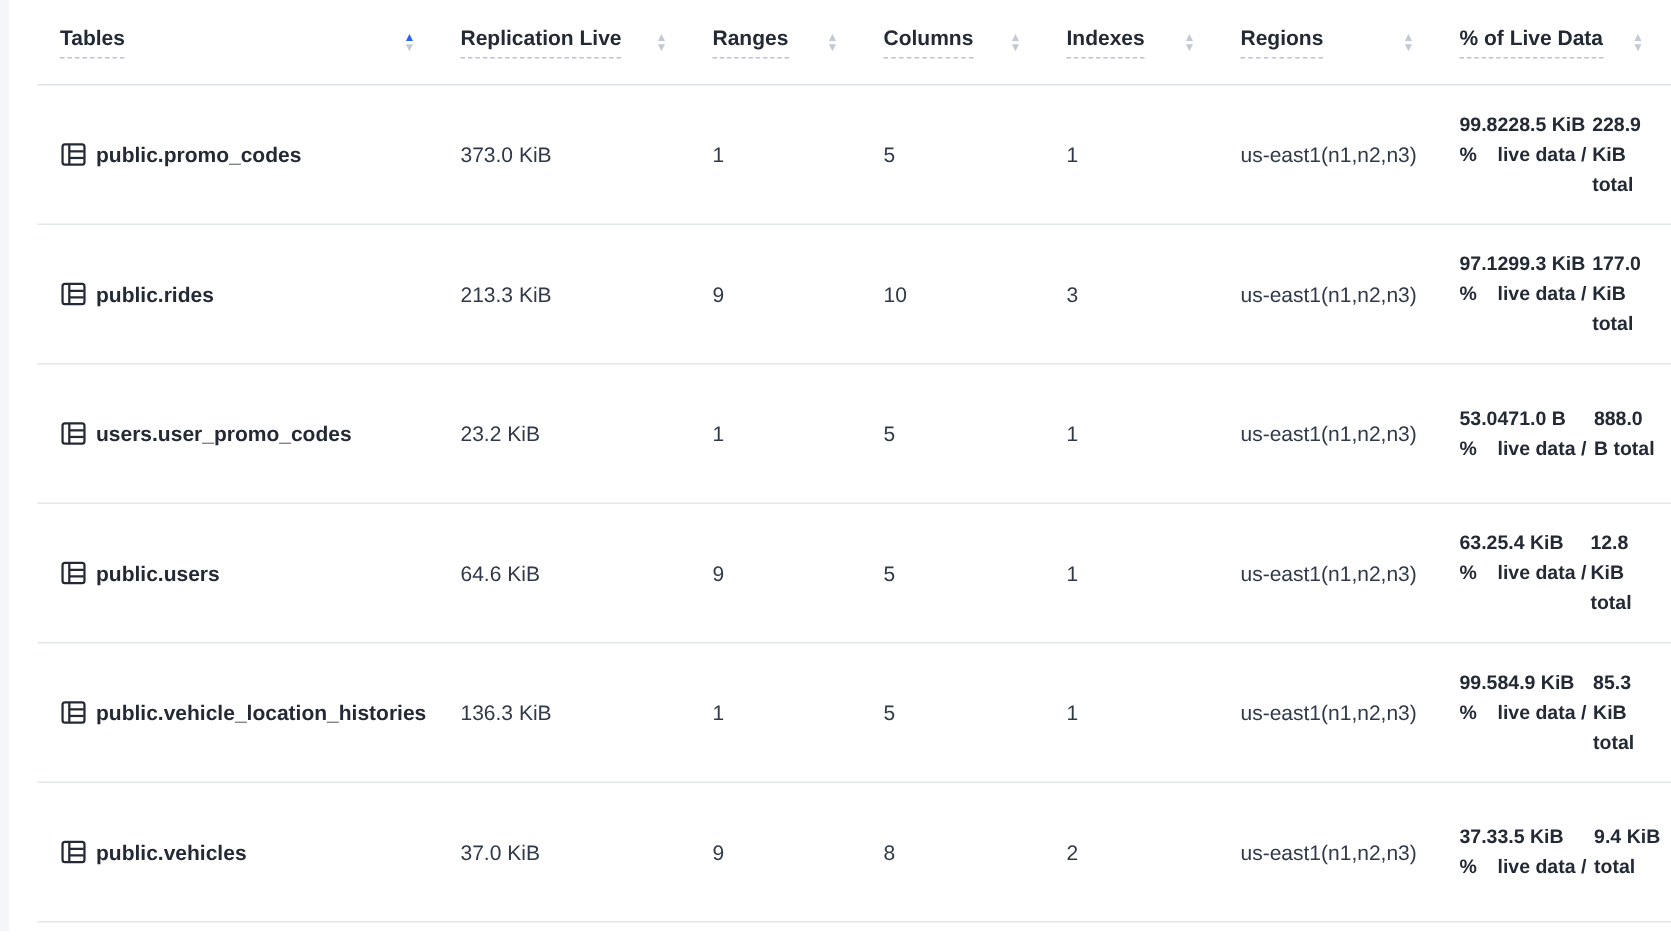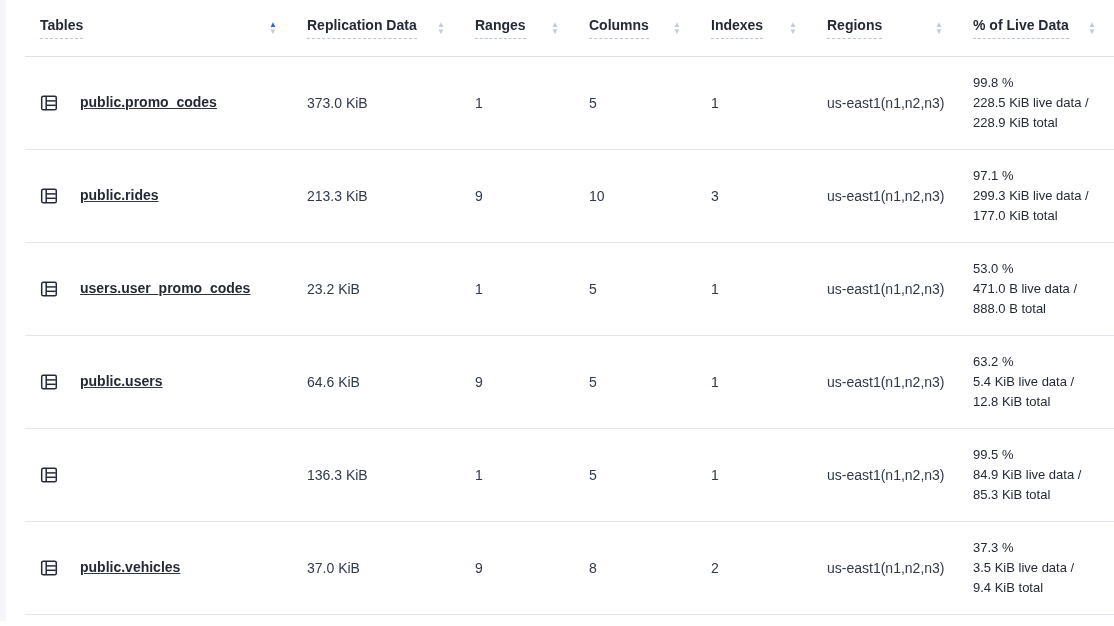--- a/index.html
+++ b/index.html
@@ -78,60 +78,61 @@
   }
 
   .td {
     font-size: 14px;
     color: #30394a;
     white-space: nowrap;
   }
 
   .td-name {
     display: flex;
-    gap: 22px;
+    align-items: center;
+    gap: 6px;
     padding-left: 15px;
-    text-decoration: underline;
   }
   .ticon { display: inline-flex; flex: none; }
   .tname {
     font-size: 14px;
     font-weight: 700;
     color: #242a35;
     text-decoration: none;
     cursor: pointer;
   }
 
   .td-live {
     display: flex;
-    flex-direction: column;
+    flex-direction: row;
     font-size: 13px;
     line-height: 20px;
     color: #242a35;
     white-space: normal;
     padding-right: 6px;
+    font-weight: bold;
   }
 </style>
 </head>
 <body>
 
 <div class="screen">
   <div class="left-gutter"></div>
   <div class="table-wrap">
     <div class="thead" id="thead">
   <div class="th">
     <span class="th-label">Tables</span>
     <span class="sort">
       <span class="tri up active">▲</span>
       <span class="tri down">▼</span>
     </span>
   </div>
 
   <div class="th">
-    <span class="th-label">Replication Data</span>
+    <span class="th-label">Replication Live</span>
     <span class="sort">
       <span class="tri up">▲</span>
       <span class="tri down">▼</span>
     </span>
   </div>
 
   <div class="th">
     <span class="th-label">Ranges</span>
     <span class="sort">
       <span class="tri up">▲</span>
@@ -271,20 +272,21 @@
   <div class="tr">
     <div class="td td-name">
       <span class="ticon">
         <svg width="18" height="18" viewBox="0 0 18 18" fill="none">
           <rect x="1.7" y="2.2" width="14.6" height="13.6" rx="1.6" stroke="#242a35" stroke-width="1.5"></rect>
           <line x1="6.2" y1="2.5" x2="6.2" y2="15.5" stroke="#242a35" stroke-width="1.5"></line>
           <line x1="6.2" y1="6.9" x2="15.8" y2="6.9" stroke="#242a35" stroke-width="1.5"></line>
           <line x1="6.2" y1="11.3" x2="15.8" y2="11.3" stroke="#242a35" stroke-width="1.5"></line>
         </svg>
       </span>
+      <a class="tname">public.vehicle_location_histories</a>
     </div>
     <div class="td">136.3 KiB</div>
     <div class="td">1</div>
     <div class="td">5</div>
     <div class="td">1</div>
     <div class="td">us-east1(n1,n2,n3)</div>
     <div class="td td-live">
       <span>99.5 %</span>
       <span>84.9 KiB live data /</span>
       <span>85.3 KiB total</span>

